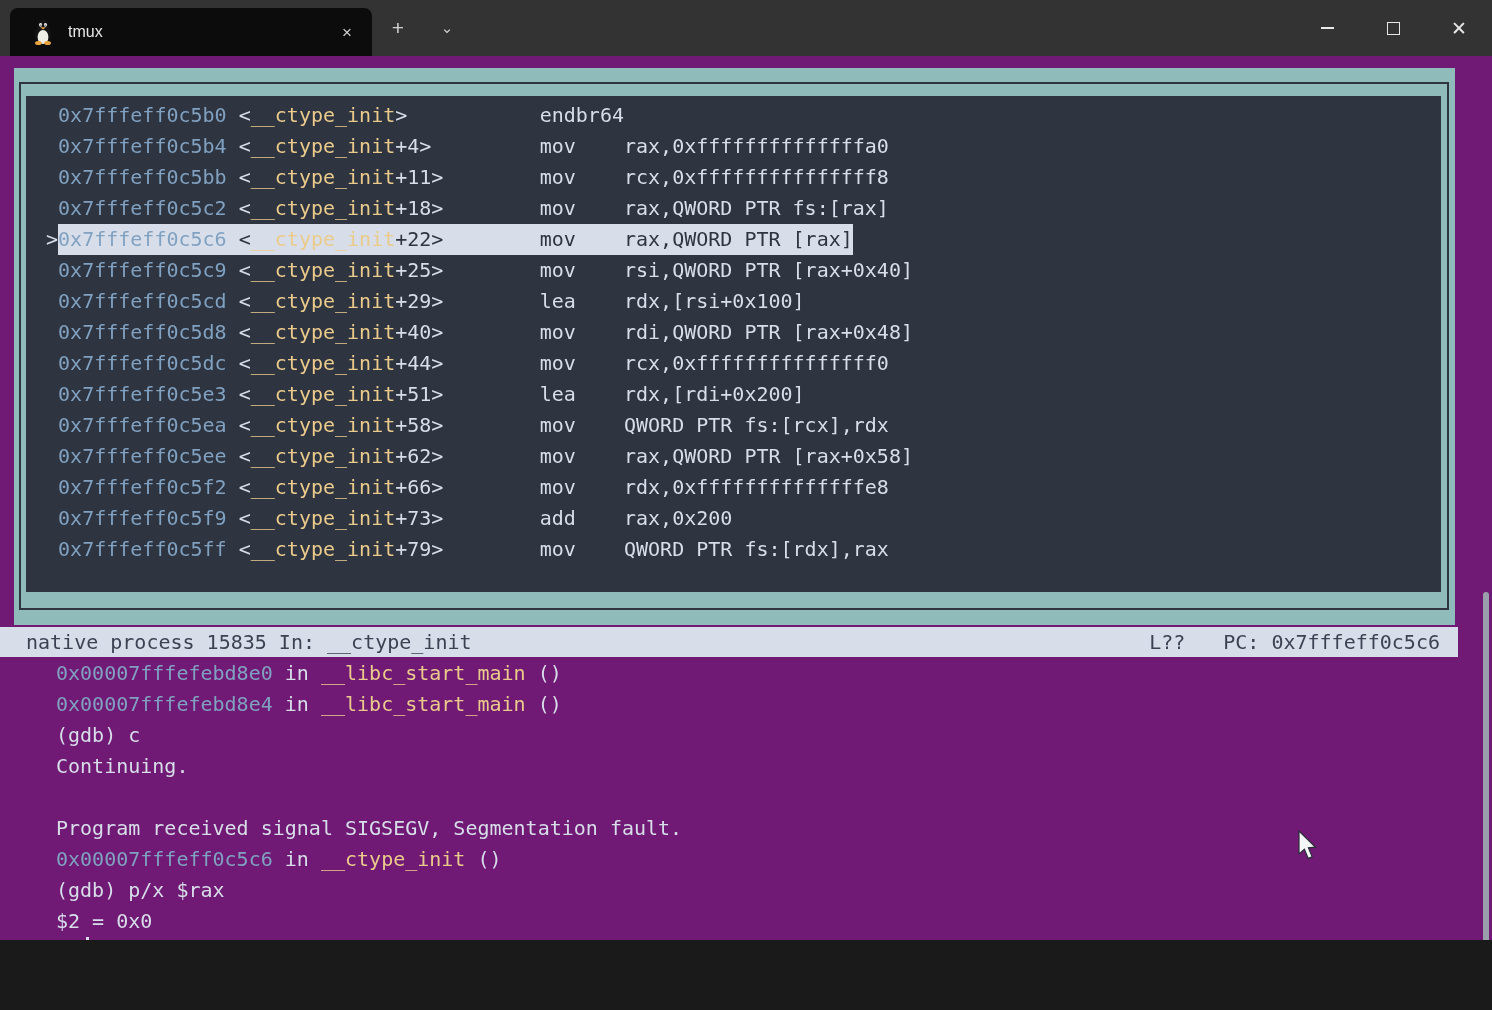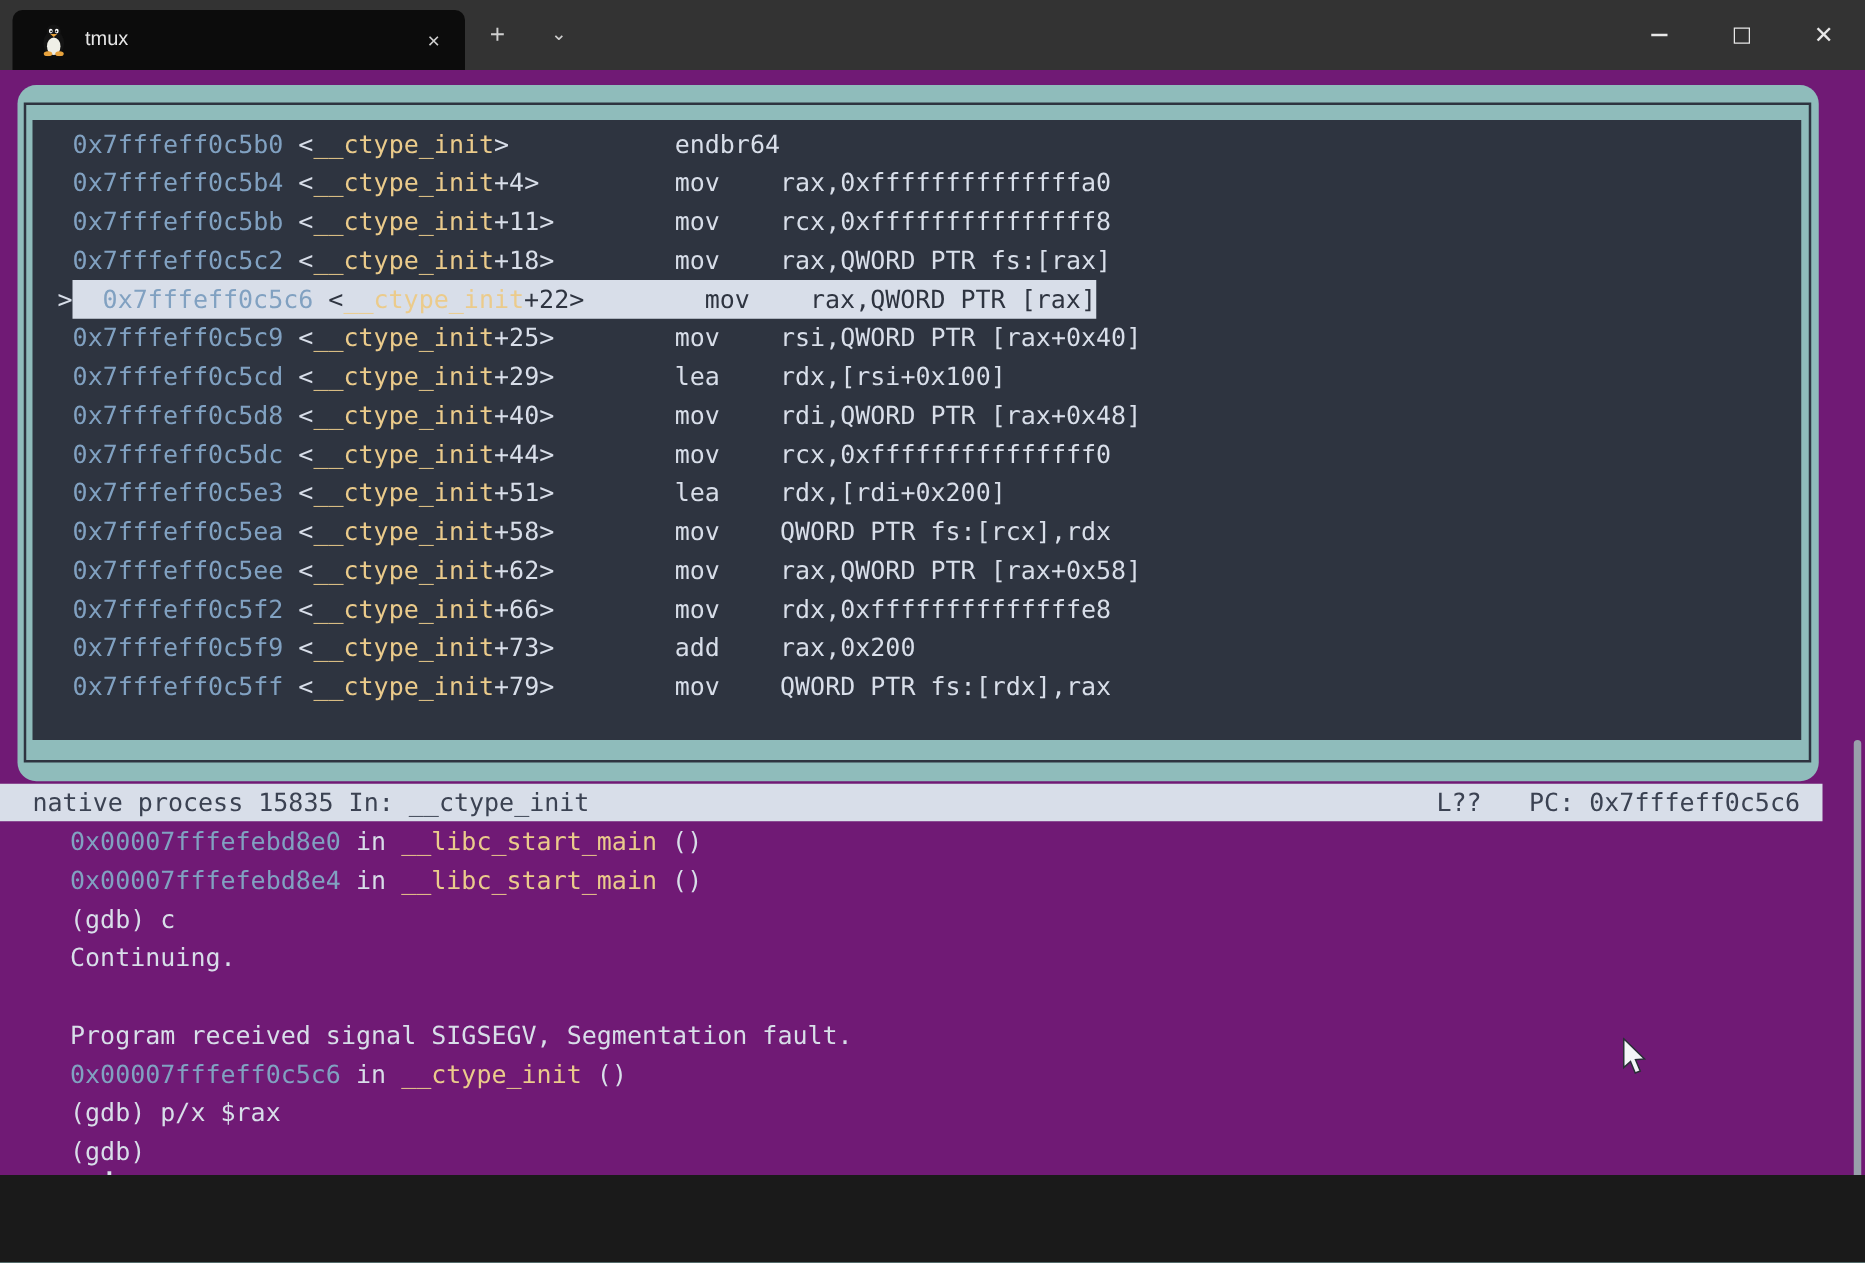--- a/index.html
+++ b/index.html
@@ -18,34 +18,34 @@
              font-size:21px; line-height:28px; width:30px; text-align:center; }
   .btn-newtab { left:383px; }
   .btn-dropdown { left:432px; font-size:15px; }
   .win-controls { position:absolute; right:0; top:0; height:56px; display:flex; }
   .win-btn { width:66px; height:56px; display:flex; align-items:center; justify-content:center; color:#e8e8e8; }
   .glyph-min { width:13px; height:0; border-top:2px solid #e8e8e8; }
   .glyph-max { width:13px; height:13px; border:1.6px solid #e8e8e8; }
   .glyph-close { font-family:"Liberation Sans", sans-serif; font-size:19px; font-weight:300; }
 
   
-  .tui-frame { position:absolute; left:14px; top:68px; width:1441px; height:557px; background:#8fbcbb;border-radius:15px; }
+  .tui-frame { position:absolute; left:14px; top:68px; width:1441px; height:557px; background:#8fbcbb; }
   .tui-borderline { position:absolute; left:5px; top:14px; width:1430px; height:528px;
                     border:2px solid #2e3440; }
   .asm-pane { position:absolute; left:12px; top:28px; width:1415px; height:496px; background:#2e3440;
               padding:4px 0 0 8px; overflow:hidden; }
   .asm-row { height:31px; line-height:31px; font-size:20px; white-space:pre; color:#d8dee9; }
   .asm-row span { display:inline-block; vertical-align:top; white-space:pre; }
   .marker { width:2ch; text-align:right; color:#d8dee9; }
   .addr  { width:15ch; color:#81a1c1; }
   .symf  { width:25ch; }
   .sym   { color:#ebcb8b; }
   .mn    { width:7ch; }
   .hl    { display:inline-block; }
-  .asm-row.current .hl { background:#d8dee9;padding-left:24px; }
+  .asm-row.current .hl { background:#d8dee9; }
   .asm-row.current .hl, .asm-row.current .mn, .asm-row.current .ops,
   .asm-row.current .br-open, .asm-row.current .br-close { color:#2e3440; }
   .asm-row.current .addr { color:#81a1c1; }
   .asm-row.current .sym  { color:#ebcb8b; }
 
   
   .status-line { position:absolute; left:0; top:627px; width:1458px; height:30px; background:#d8dee9;
                  color:#3b4252; font-size:20px; line-height:30px; display:flex; white-space:pre; }
   .status-left { padding-left:14px; flex:1 1 auto;margin-left:12px; }
   .status-right { padding-right:18px; }
@@ -166,20 +166,21 @@
   <div class="gdb-line"><span class="seg-fg">Continuing.</span></div>
 
   <div class="gdb-line"></div>
 
   <div class="gdb-line"><span class="seg-fg">Program received signal SIGSEGV, Segmentation fault.</span></div>
 
   <div class="gdb-line"><span class="seg-addr">0x00007fffeff0c5c6</span><span class="seg-fg"> in </span><span class="seg-sym">__ctype_init</span><span class="seg-fg"> ()</span></div>
 
   <div class="gdb-line"><span class="seg-fg">(gdb) p/x $rax</span></div>
 
+  <div class="gdb-line"><span class="seg-fg">$2 = 0x0</span></div>
 
   <div class="gdb-line"><span class="seg-fg">(gdb) </span></div>
 </div>
   <div class="text-cursor"></div>
 
   <div class="tmux-bar">
     <div class="tmux-seg1">1</div>
     <div class="tmux-seg2">
       <span class="win-index">0</span>
       <span class="chevron">❯</span>

